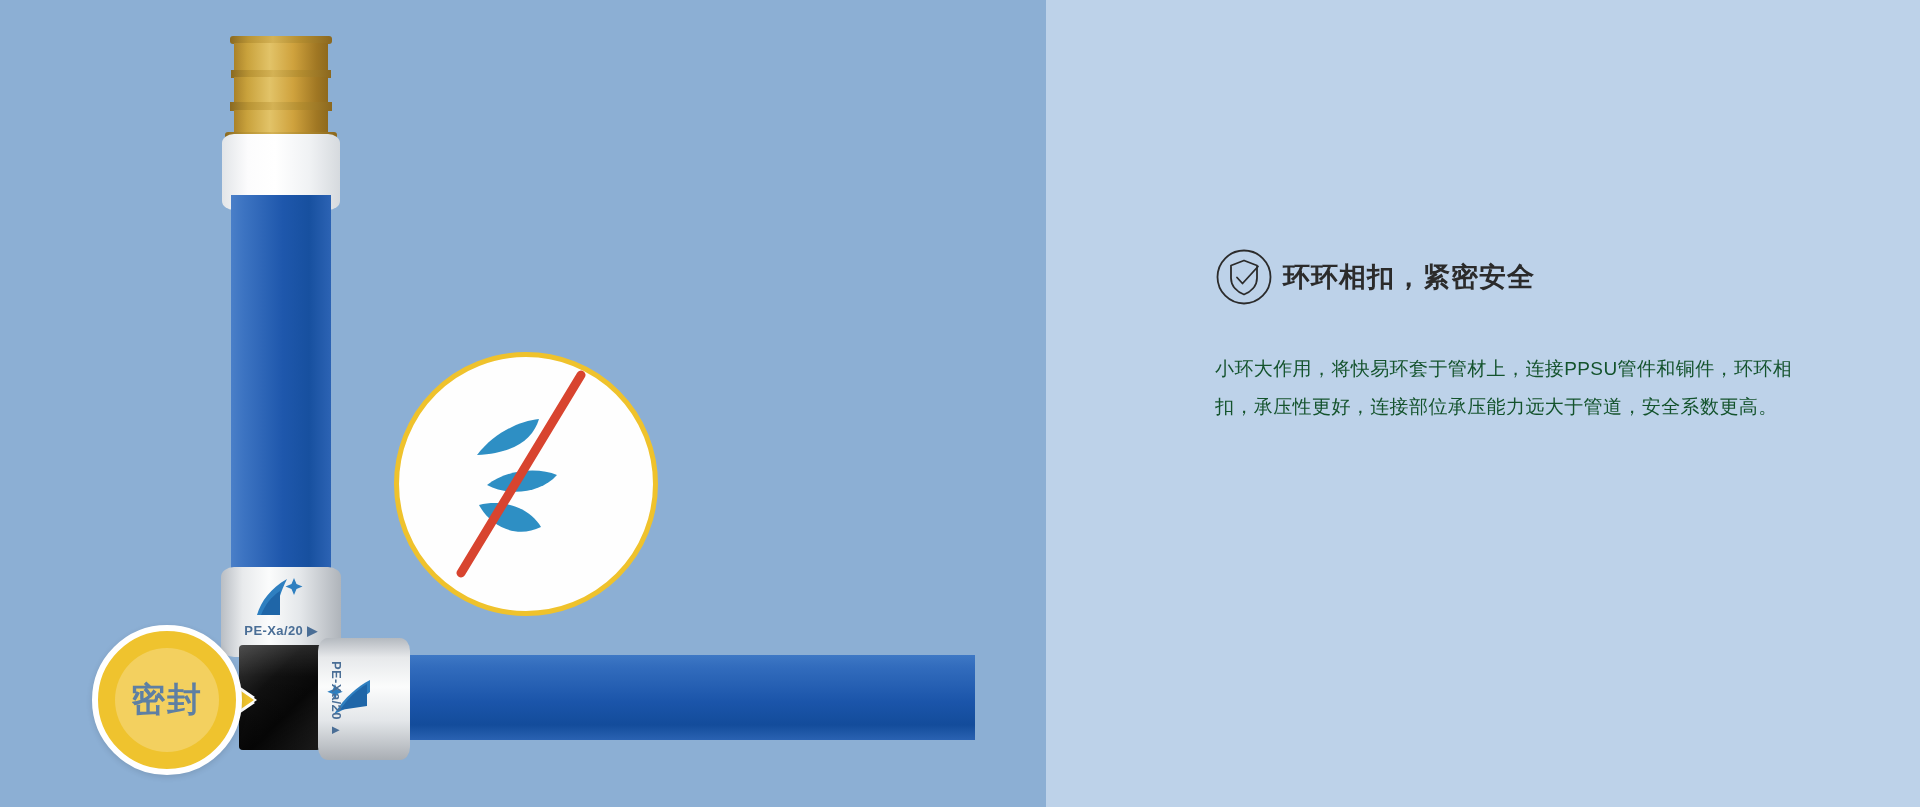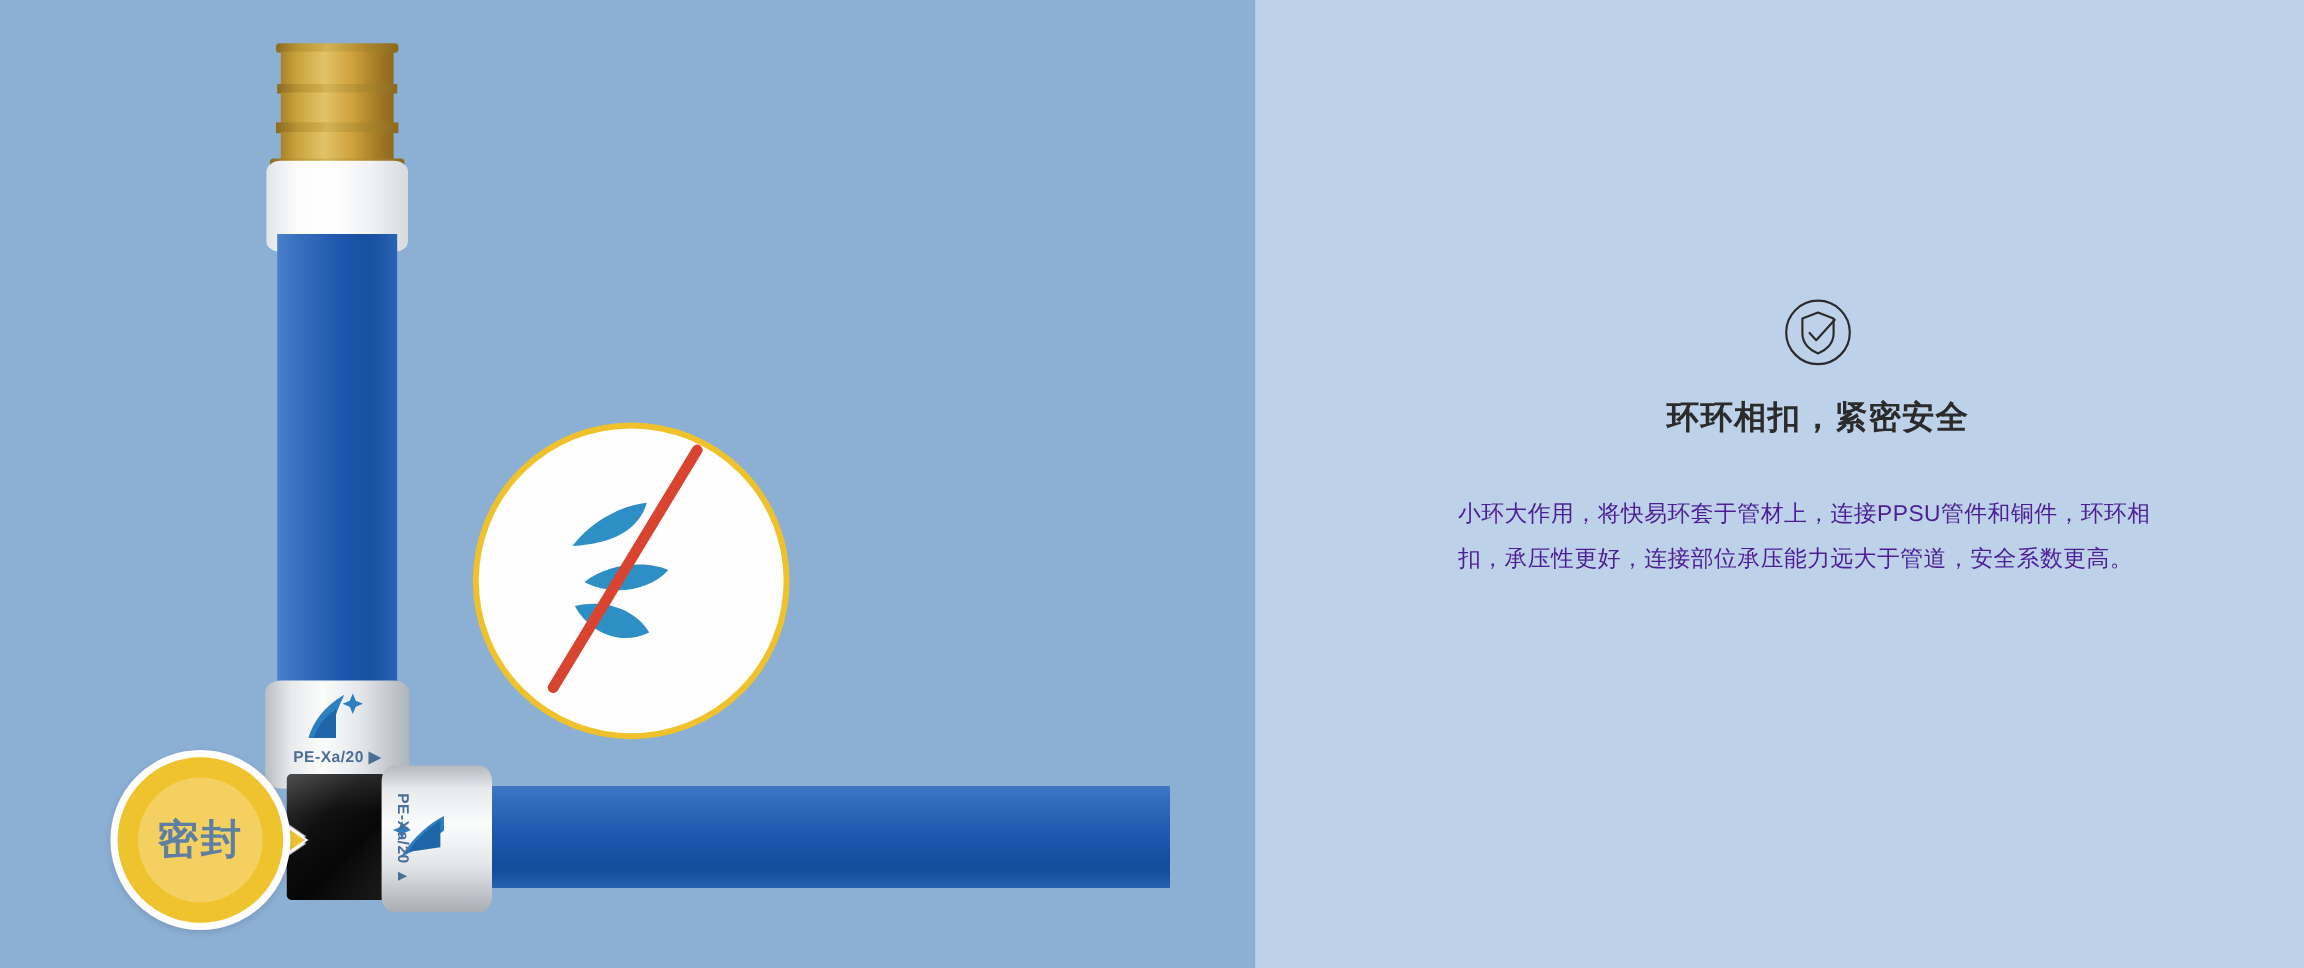--- a/index.html
+++ b/index.html
@@ -121,28 +121,28 @@
   
   .leak-circle {
     position:absolute; left:394px; top:352px; width:264px; height:264px;
     background:#FEFEFE; border-radius:50%;
     border:5px solid #EFC22C;
   }
   .leak-circle svg { position:absolute; left:0; top:0; }
 
   
   .info { position:absolute; left:1215px; top:248px; width:600px; }
-  .info-head { display:flex; align-items:center; gap:24px;flex-direction:column; }
+  .info-head { display:flex; align-items:center; gap:10px; }
   .shield-icon { width:58px; height:58px; flex:0 0 58px; }
   .info-title {
     font-size:27px; font-weight:700; color:#2B2B2B; letter-spacing:1px;
     white-space:nowrap;
   }
   .info-body {
-    margin-top:44px; font-size:19px; line-height:2.0; color:#4c1d95;
+    margin-top:44px; font-size:19px; line-height:2.0; color:#14532d;
     letter-spacing:.4px; width:580px;
   }
 </style>
 </head>
 <body>
 
 <div class="stage">
 
   <div class="panel-left"></div>
   <div class="panel-right"></div>

